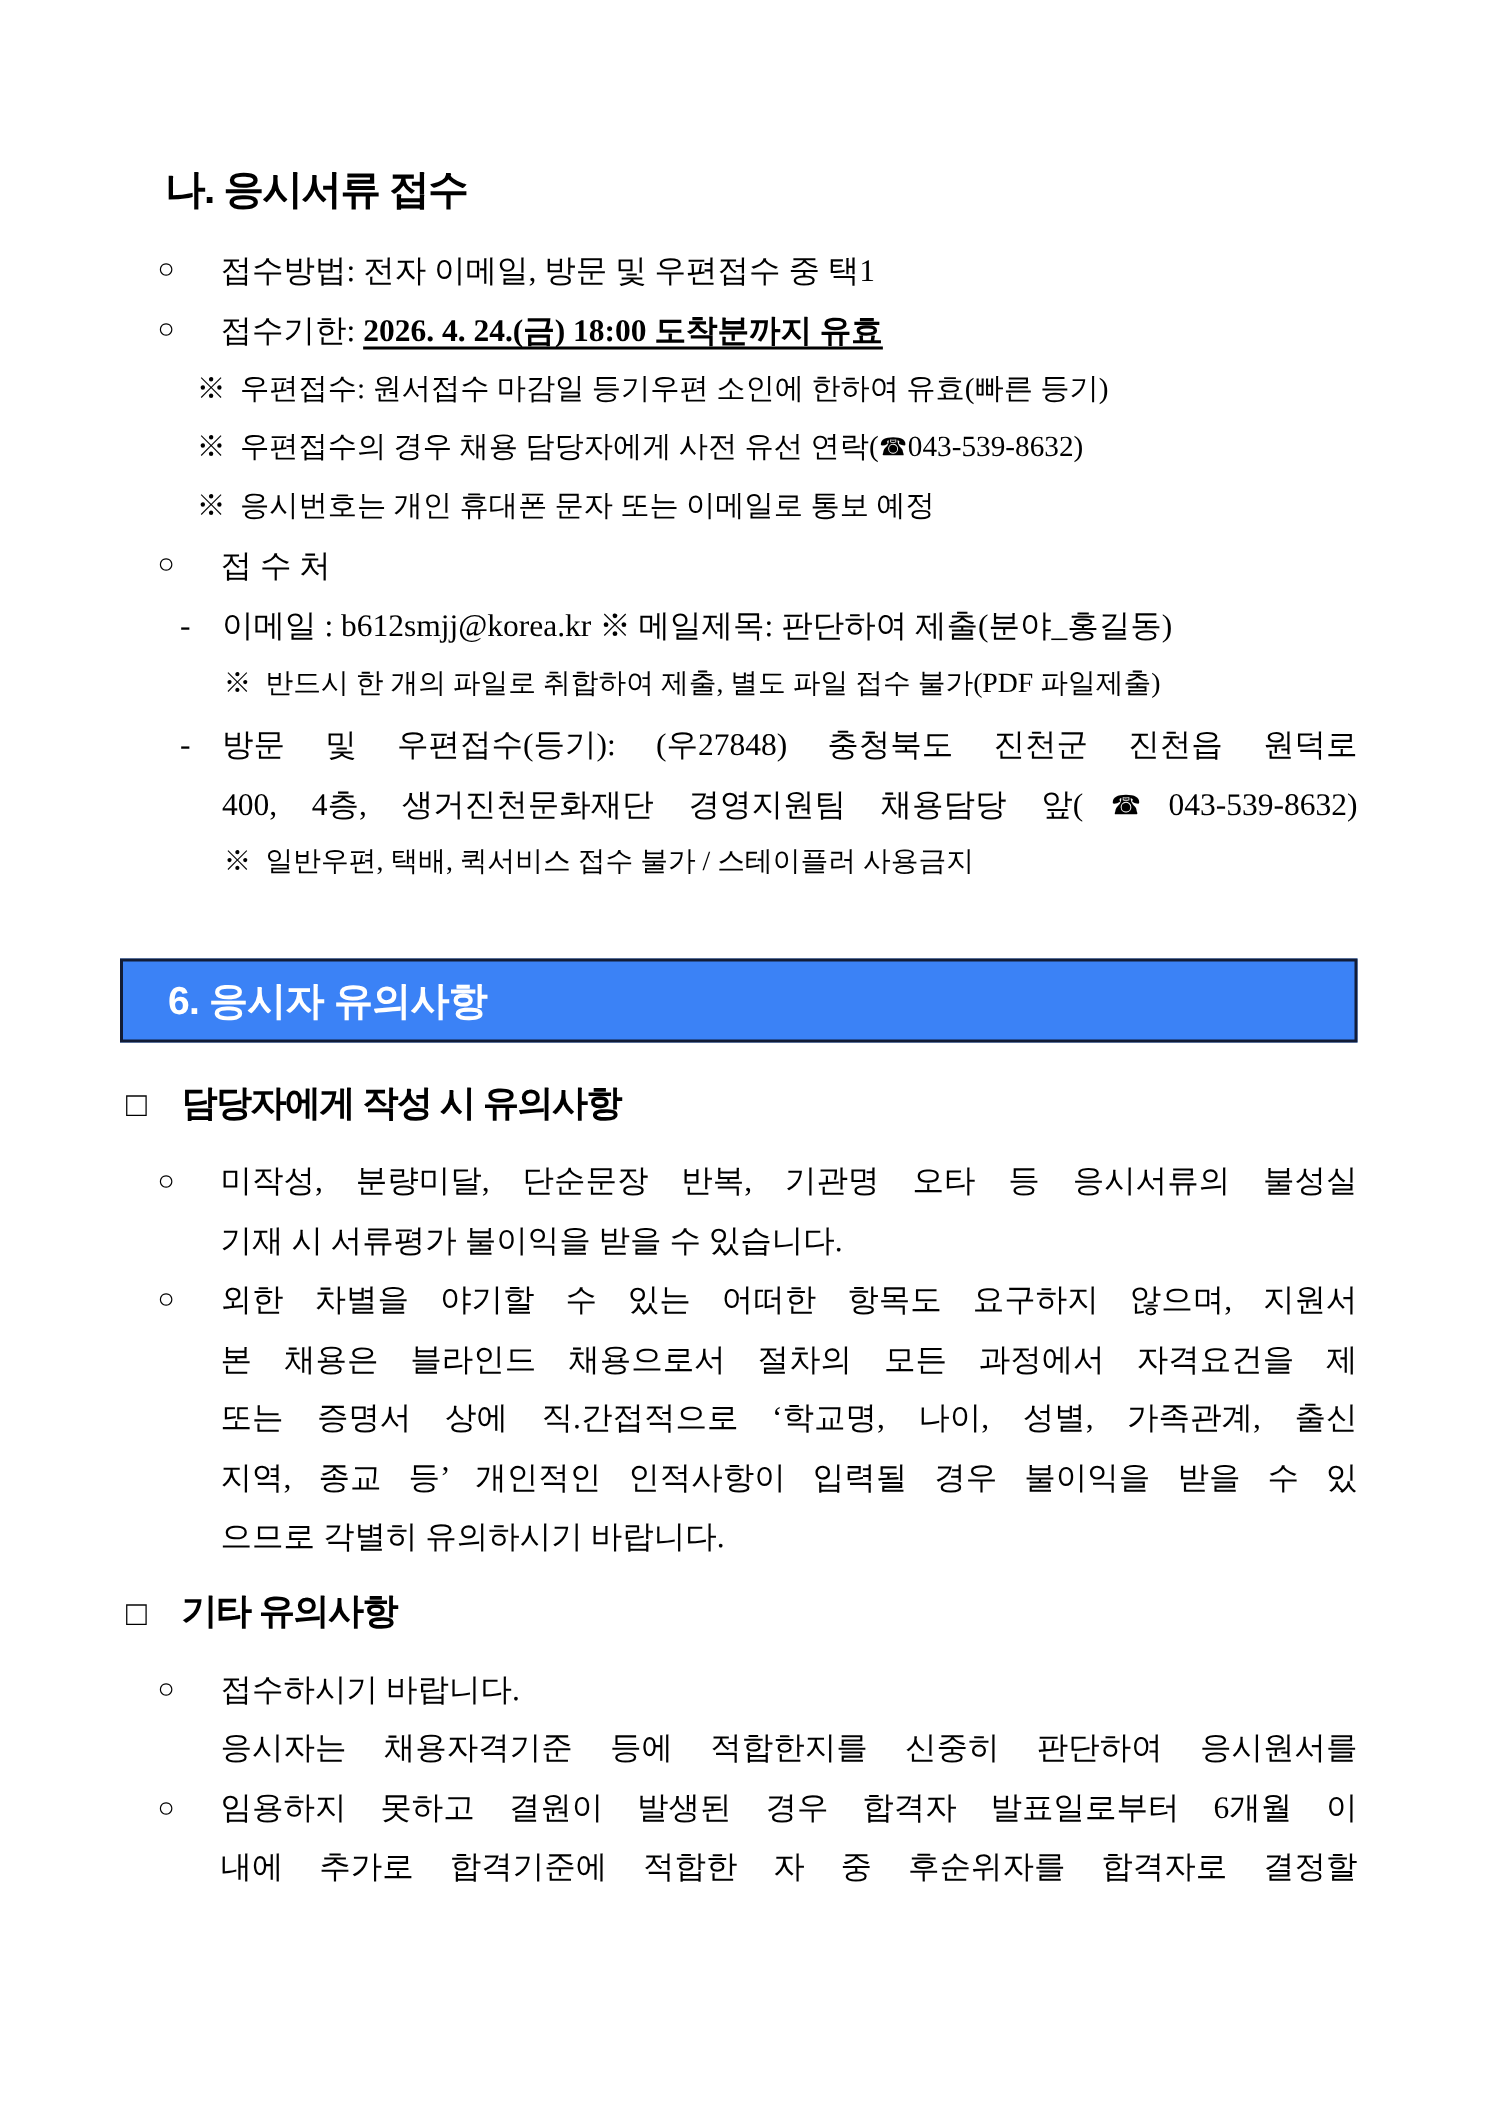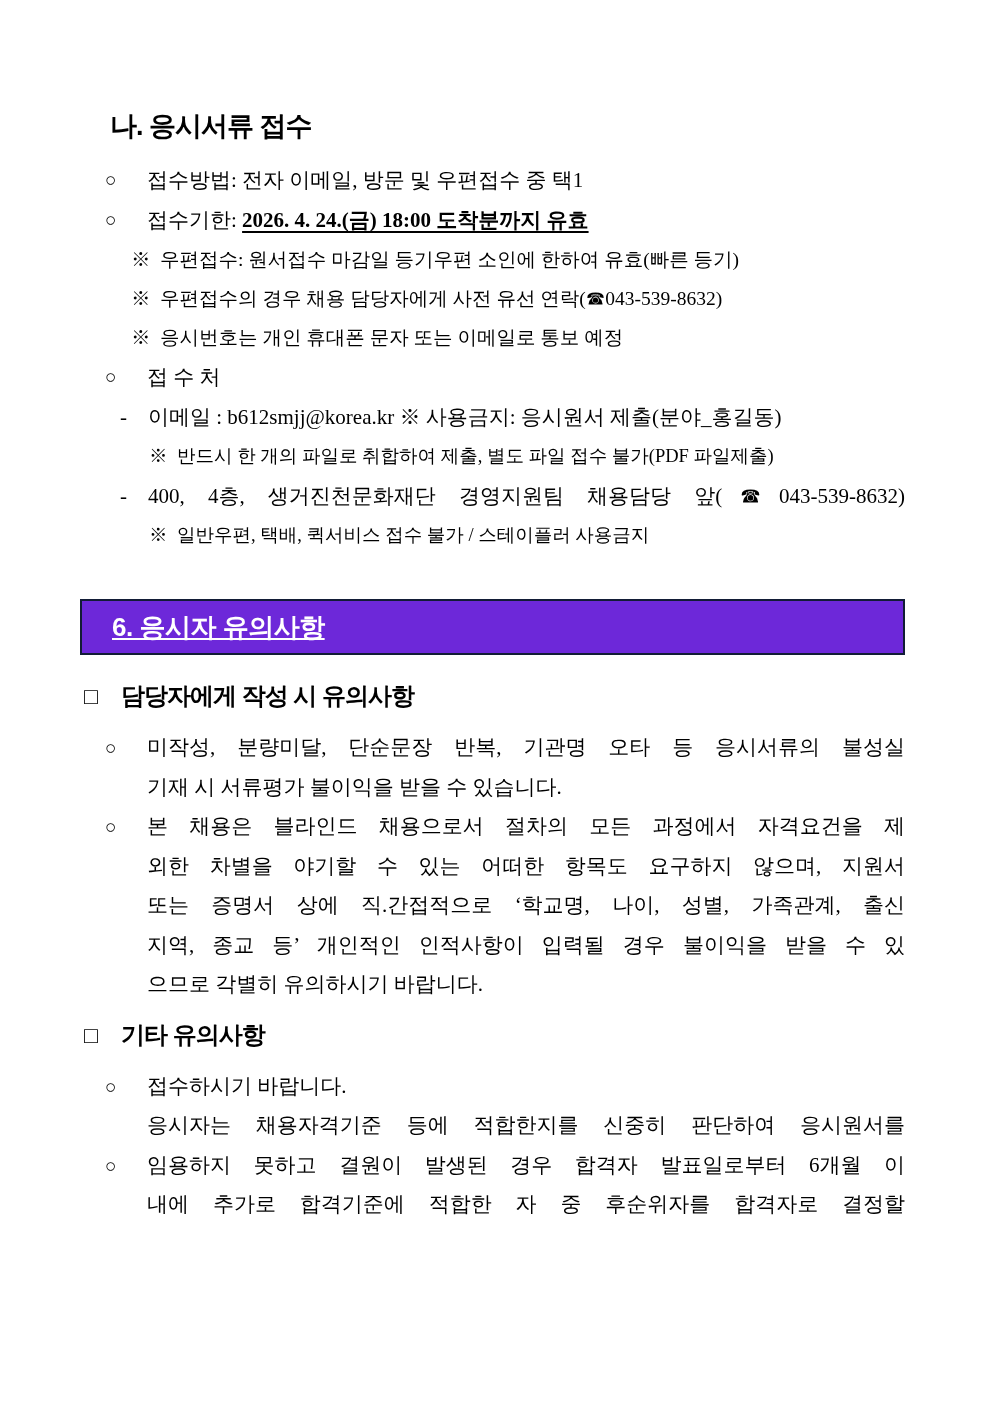--- a/index.html
+++ b/index.html
@@ -123,67 +123,68 @@
   <div class="row c">
     <span class="mk">○</span>
     <div class="body">
         <div class="line">접 수 처</div>
       </div>
   </div>
 
   <div class="row d">
     <span class="mk">-</span>
     <div class="body">
-        <div class="line">이메일 : b612smjj@korea.kr ※ 사용금지: 응시원서 제출(분야_홍길동)</div>
+        <div class="line">이메일 : b612smjj@korea.kr ※ 메일제목: 판단하여 제출(분야_홍길동)</div>
       </div>
   </div>
 
   <div class="row nn">
     <span class="mk">※</span>
     <div class="body">
         <div class="line">반드시 한 개의 파일로 취합하여 제출, 별도 파일 접수 불가(PDF 파일제출)</div>
       </div>
   </div>
 
   <div class="row d">
     <span class="mk">-</span>
     <div class="body">
+      <div class="line just">방문 및 우편접수(등기): (우27848) 충청북도 진천군 진천읍 원덕로</div>
       <div class="line just">400, 4층, 생거진천문화재단 경영지원팀 채용담당 앞(☎043-539-8632)</div>
     </div>
   </div>
 
   <div class="row nn">
     <span class="mk">※</span>
     <div class="body">
         <div class="line">일반우편, 택배, 퀵서비스 접수 불가 / 스테이플러 사용금지</div>
       </div>
   </div>
 
-  <div class="bar" style="background: #6d28d9; border-color: rgb(18, 28, 54); color: rgb(255, 255, 255); text-decoration: underline;">
+  <div class="bar" style="background: #3b82f6; border-color: rgb(18, 28, 54); color: rgb(255, 255, 255);">
     <span>6. 응시자 유의사항</span>
   </div>
 
   <div class="h2sq">
     <span class="mk">□</span>
     <span>담당자에게 작성 시 유의사항</span>
   </div>
 
   <div class="row p">
     <span class="mk">○</span>
     <div class="body">
       <div class="line just">미작성, 분량미달, 단순문장 반복, 기관명 오타 등 응시서류의 불성실</div>
       <div class="line">기재 시 서류평가 불이익을 받을 수 있습니다.</div>
     </div>
   </div>
 
   <div class="row p">
     <span class="mk">○</span>
     <div class="body">
+      <div class="line just">외한 차별을 야기할 수 있는 어떠한 항목도 요구하지 않으며, 지원서</div>
       <div class="line just">본 채용은 블라인드 채용으로서 절차의 모든 과정에서 자격요건을 제</div>
-      <div class="line just">외한 차별을 야기할 수 있는 어떠한 항목도 요구하지 않으며, 지원서</div>
       <div class="line just">또는 증명서 상에 직.간접적으로 ‘학교명, 나이, 성별, 가족관계, 출신</div>
       <div class="line just">지역, 종교 등’ 개인적인 인적사항이 입력될 경우 불이익을 받을 수 있</div>
       <div class="line">으므로 각별히 유의하시기 바랍니다.</div>
     </div>
   </div>
 
   <div class="h2sq mt14">
     <span class="mk">□</span>
     <span>기타 유의사항</span>
   </div>

